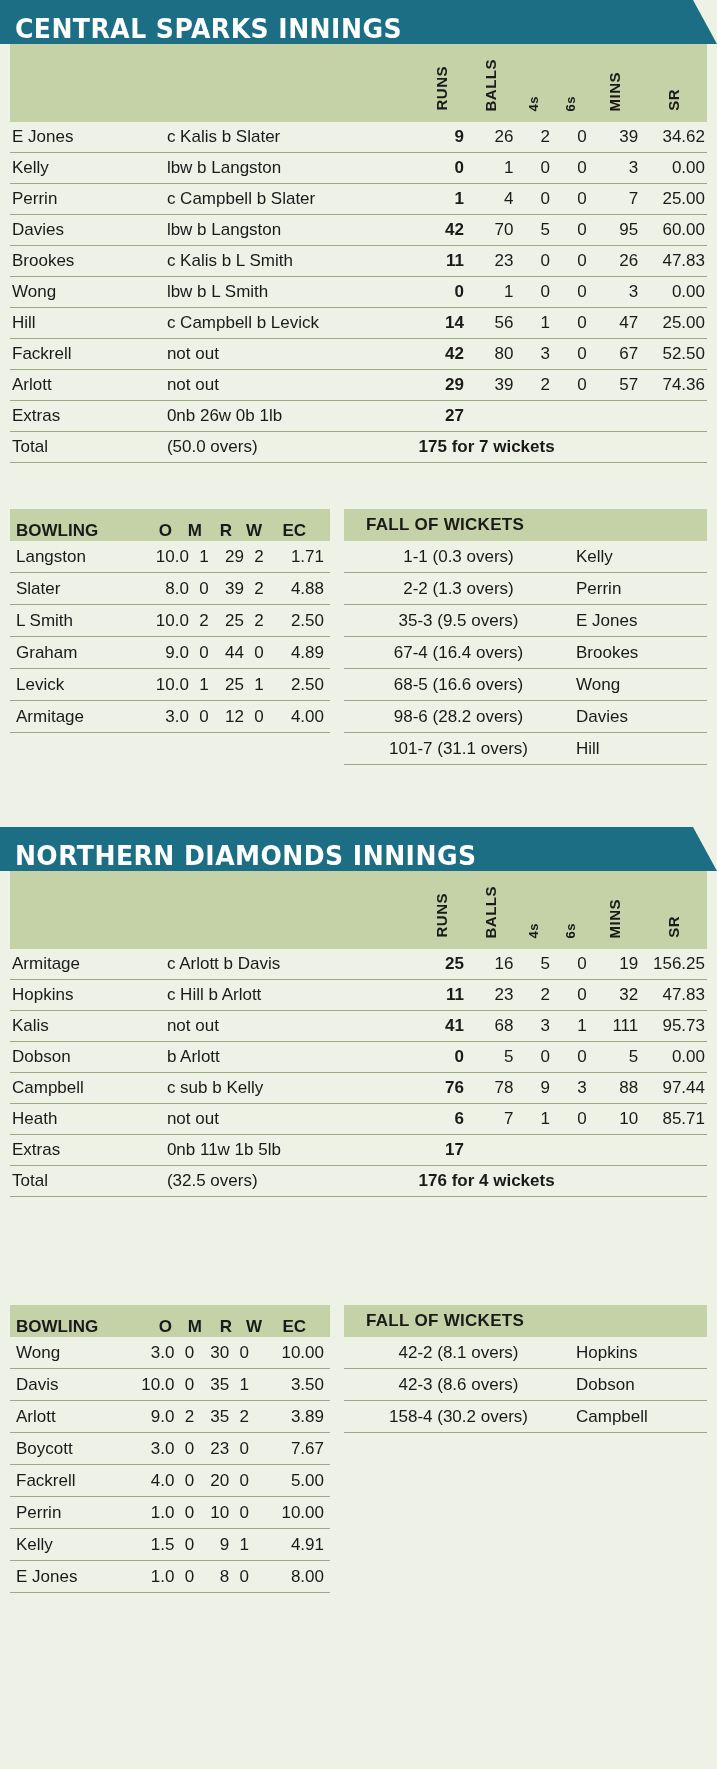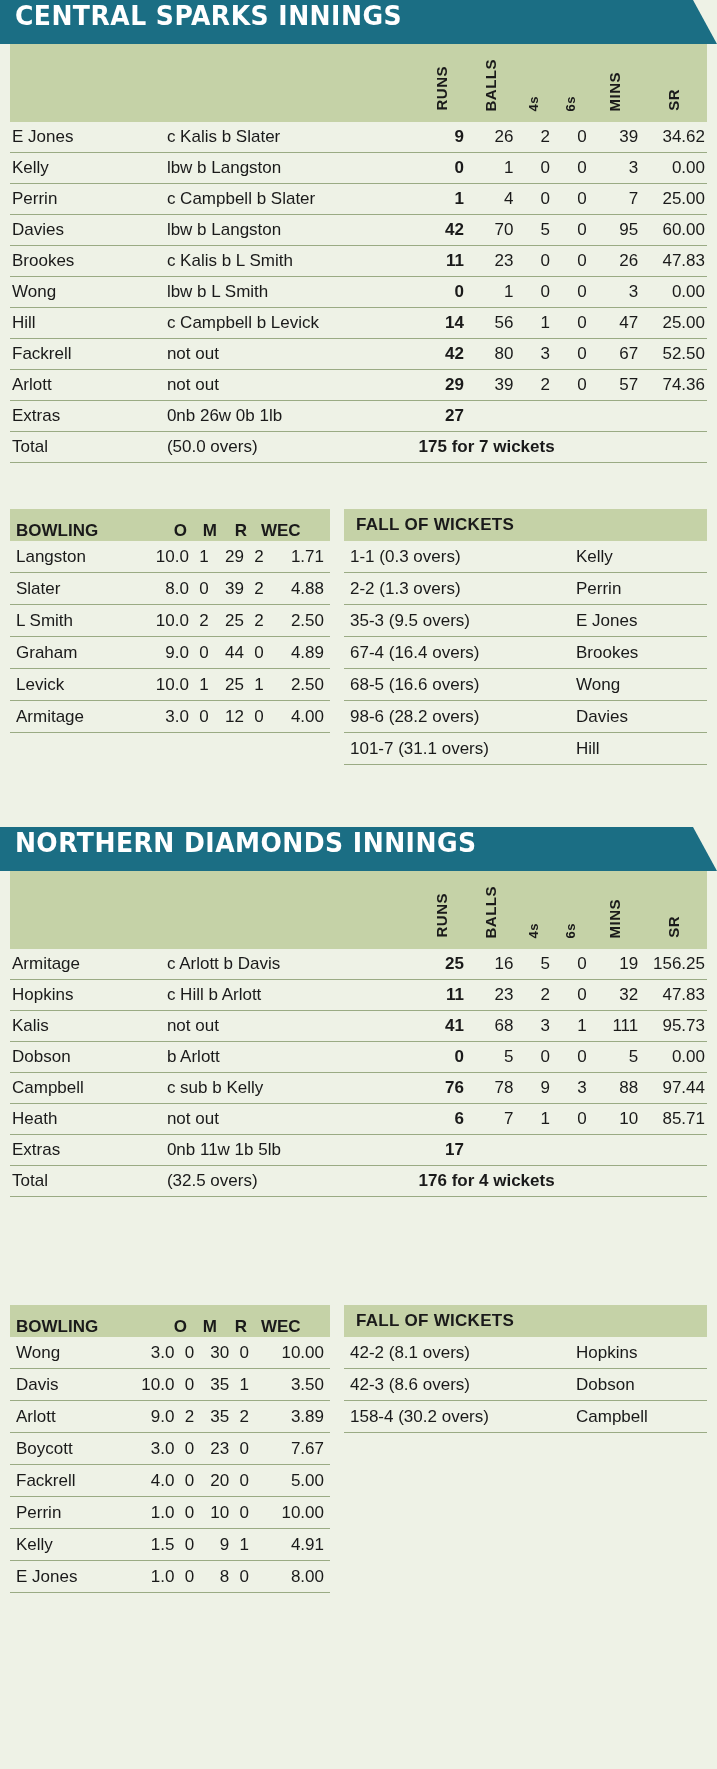--- a/index.html
+++ b/index.html
@@ -20,21 +20,21 @@
     height: 1769px;
     background: #eef2e6;
   }
 
   
   .banner {
     position: relative;
     height: 44px;
     background: #1b6e84;
     display: flex;
-    align-items: flex-start;
+    align-items: flex-end;
   }
   .banner-title {
     color: #ffffff;
     font-family: "DejaVu Sans", sans-serif;
     font-weight: bold;
     font-size: 27px;
     letter-spacing: 0.5px;
     padding-left: 16px;
     transform: scaleX(0.93);
     transform-origin: left center;
@@ -111,21 +111,21 @@
 
   .sec-head {
     background: #c5d2a7;
     height: 32px;
     display: flex;
     align-items: center;
     font-weight: bold;
     font-size: 17px;
     letter-spacing: 0.3px;
   }
-  .sec-head .lbl { padding-left: 12px; }
+  .sec-head .lbl { padding-left: 22px; }
 
   table.bowl, table.fow {
     width: 100%;
     border-collapse: collapse;
     font-size: 17px;
   }
   table.bowl td, table.fow td {
     border-bottom: 1px solid #9aab84;
     height: 29px;
     white-space: nowrap;
@@ -137,23 +137,23 @@
   .bowl-hdr {
     display: flex;
     align-items: flex-end;
     height: 32px;
     background: #c5d2a7;
     font-weight: bold;
     font-size: 17px;
   }
   .bowl-hdr .h-name { padding-left: 6px; flex: 1; }
   .bowl-hdr .h-col  { width: 30px; text-align: right; }
-  .bowl-hdr .h-ec   { width: 44px; padding-right: 9px;}
-
-  table.fow td.fscore { padding-left: 6px; text-align: left; margin-left: 26px; }
+  .bowl-hdr .h-ec   { width: 44px; text-align: right; padding-right: 24px;}
+
+  table.fow td.fscore { padding-left: 6px; text-align: center; margin-left: 26px; }
   table.fow td.fbat   { text-align: left; padding-left: 8px; width: 130px;}
   .spacer-md { height: 46px; }
   .spacer-lg { height: 62px; }
 </style>
 </head>
 <body>
 
 <div class="page">
 
   <div class="banner">

